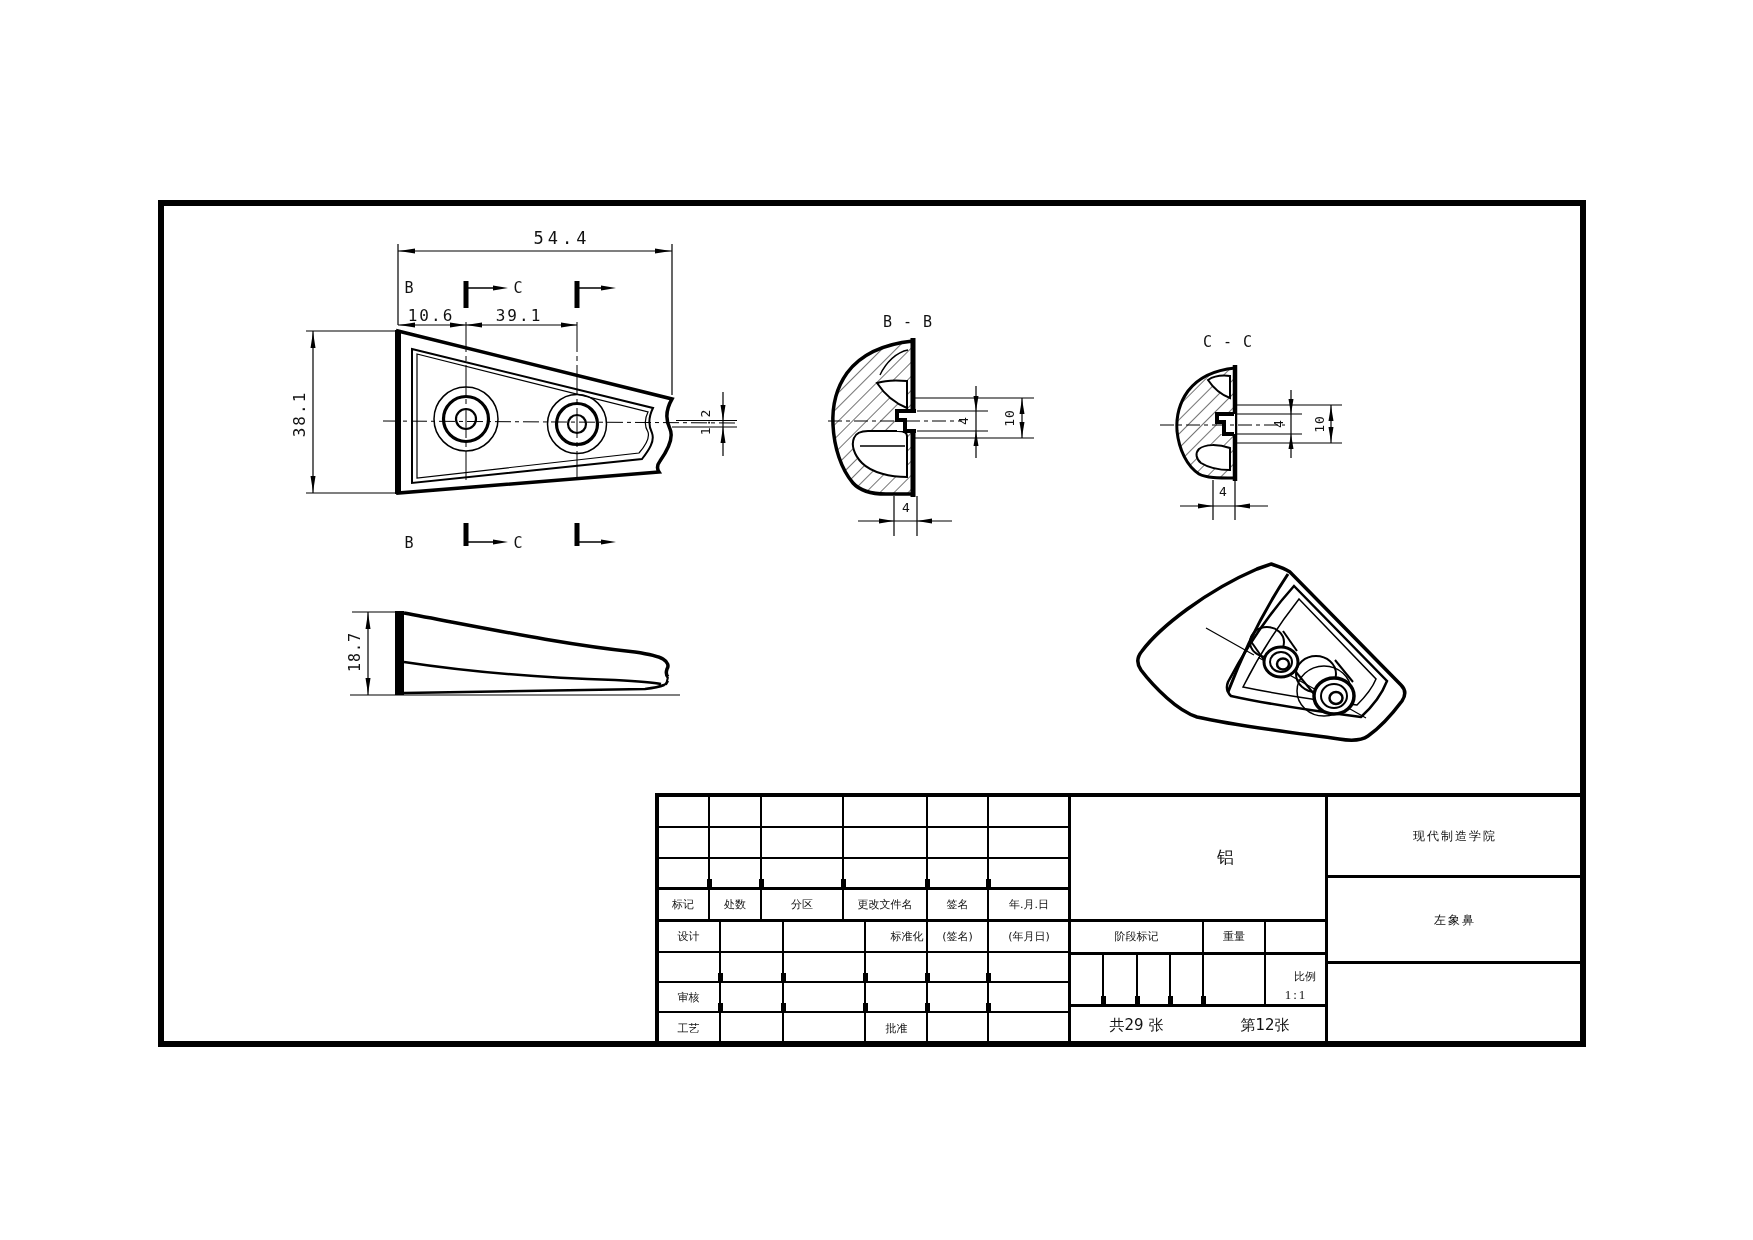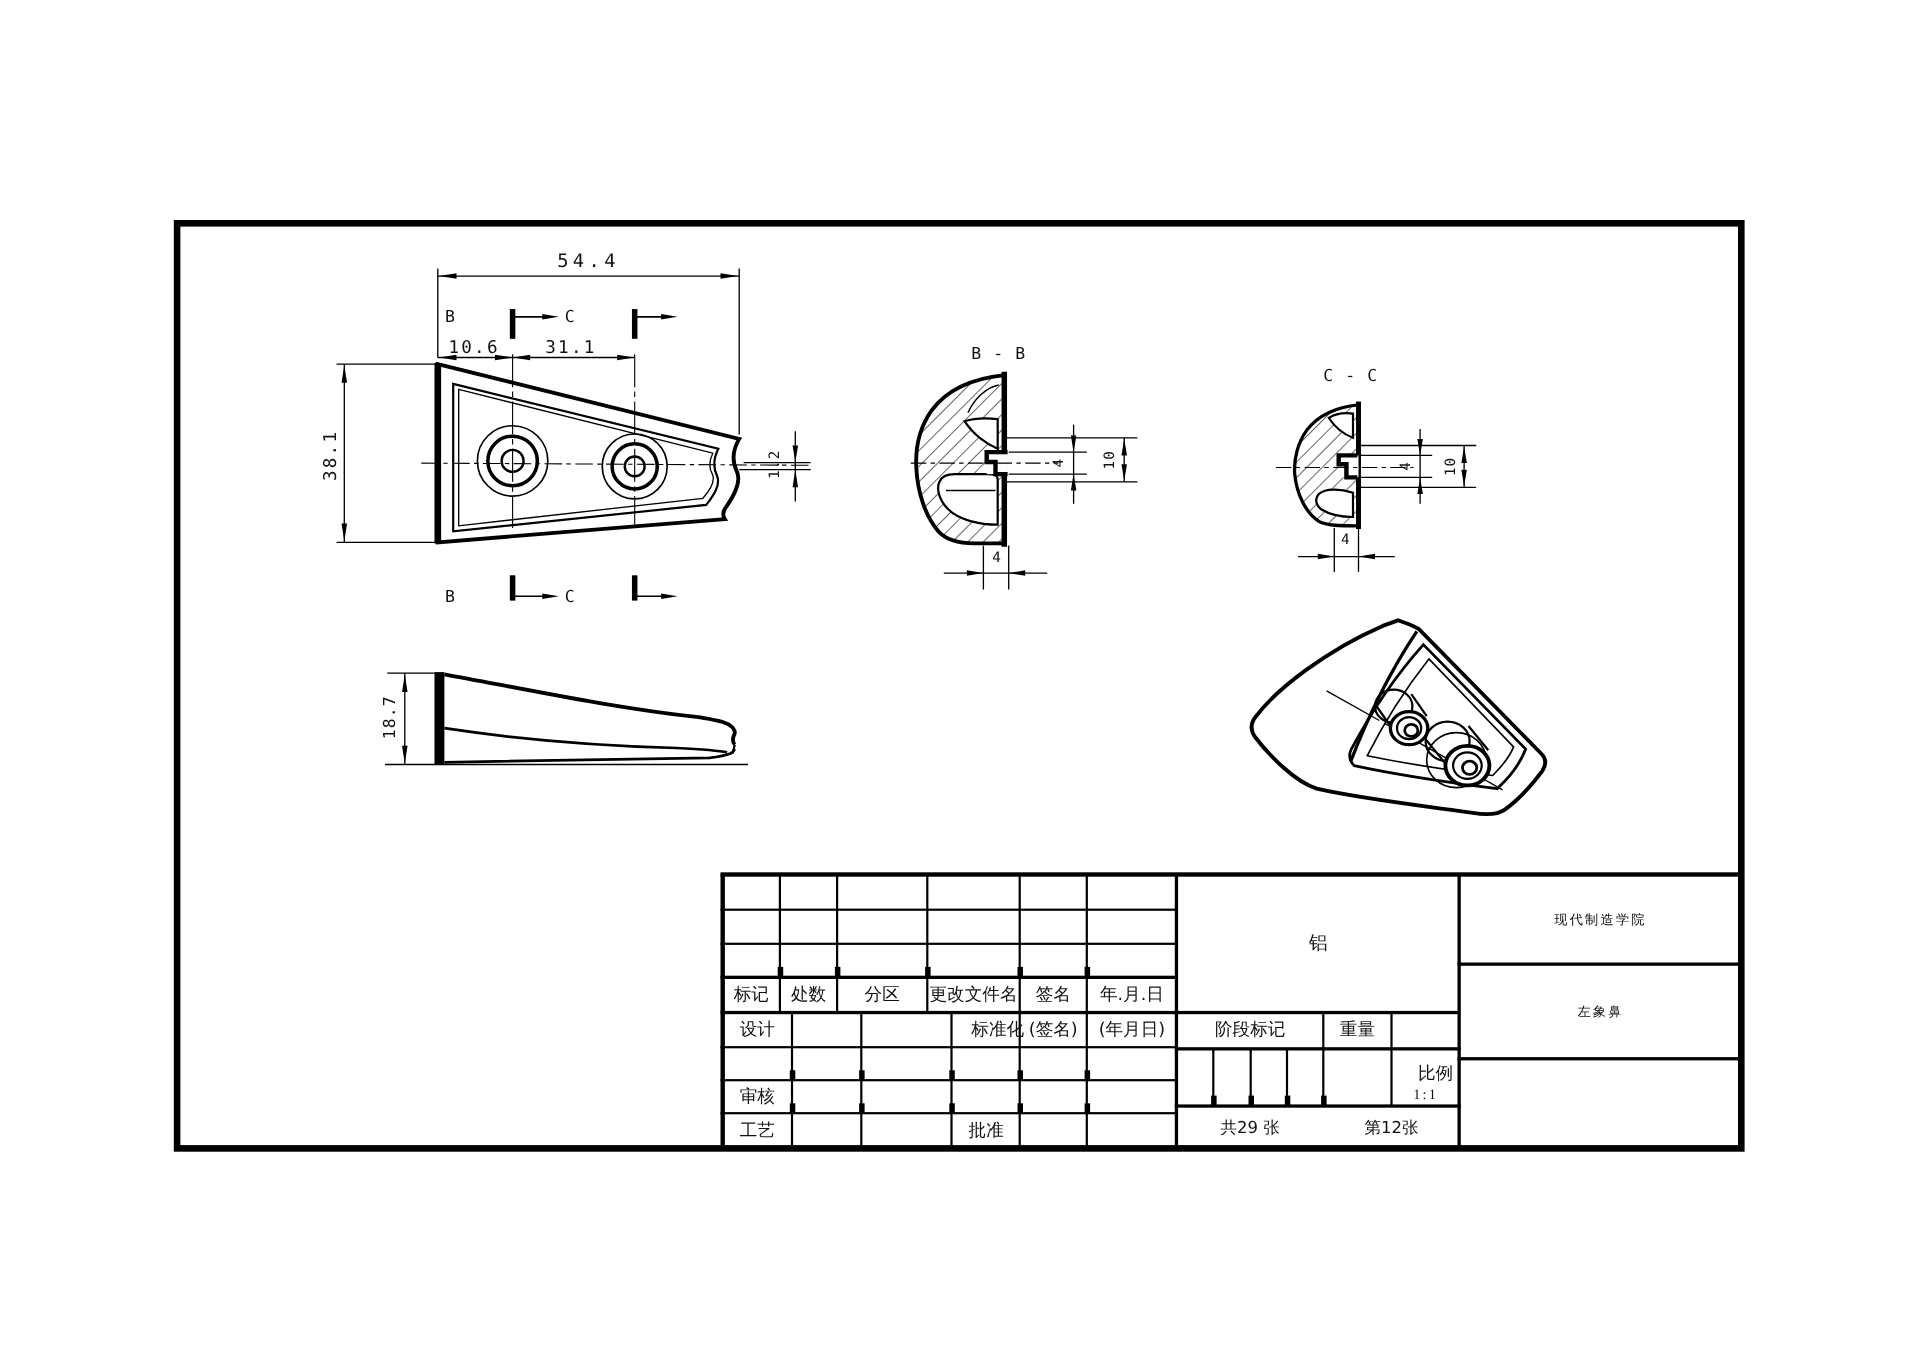--- a/index.html
+++ b/index.html
@@ -7,22 +7,22 @@
          font-family:"DejaVu Sans",sans-serif;}
   #linework{position:absolute;left:0;top:0;}
   .t{position:absolute;transform:translate(-50%,-50%);font-family:"DejaVu Sans Mono",monospace;
      color:#111;white-space:nowrap;line-height:1;}
   .rot{transform:translate(-50%,-50%) rotate(-90deg);}
   .cjk{font-family:"DejaVu Sans",sans-serif;}
   .cell{position:absolute;display:flex;align-items:center;justify-content:center;
         color:#111;white-space:nowrap;}
   .hl,.vl{position:absolute;background:#000;}
   .nub{position:absolute;background:#000;width:5px;height:9px;}
-  .fs13{font-size:13px;} .fs14{font-size:16px;} .fs15{font-size:15px;}
-  .fs16{font-size:16px;} .fs17{font-size:17px;} .fs20{font-size:12px;}
+  .fs13{font-size:13px;} .fs14{font-size:11px;} .fs15{font-size:15px;}
+  .fs16{font-size:16px;} .fs17{font-size:17px;margin-left:27px;} .fs20{font-size:12px;}
   .ls1{letter-spacing:1px;} .ls2{letter-spacing:2px;} .ls4{letter-spacing:4px;}
 </style>
 </head>
 <body>
 
 <div id="sheet">
 
   <svg id="linework" width="1753" height="1240" viewBox="0 0 1753 1240">
     <defs>
       <pattern id="hatch" patternUnits="userSpaceOnUse" width="10" height="10" patternTransform="rotate(45)">
@@ -188,21 +188,21 @@
       <line x1="1296" y1="672" x2="1314" y2="694" stroke-width="2"></line>
       <line x1="1335" y1="660" x2="1353" y2="682" stroke-width="2"></line>
       <ellipse cx="1334" cy="696" rx="20" ry="18" stroke-width="3.5" fill="#fff"></ellipse>
       <ellipse cx="1334" cy="696" rx="13" ry="12" stroke-width="2"></ellipse>
       <ellipse cx="1336" cy="698" rx="6.5" ry="6" stroke-width="2.5"></ellipse>
     </g>
   </svg>
 
   <div class="t fs17 ls4" style="left:535px;top:238px;">54.4</div>
   <div class="t fs16 ls2" style="left:431px;top:316px;">10.6</div>
-  <div class="t fs16 ls2" style="left:519px;top:316px;">31.1</div>
+  <div class="t fs16 ls2" style="left:519px;top:316px;">39.1</div>
   <div class="t rot fs16 ls2" style="left:300px;top:414px;">38.1</div>
   <div class="t rot fs13 ls1" style="left:705px;top:422px;">1.2</div>
   <div class="t fs15" style="left:409px;top:288px;">B</div>
   <div class="t fs15" style="left:518px;top:288px;">C</div>
 
   <div class="t fs15 ls1" style="left:908px;top:322px;">B - B</div>
   <div class="t rot fs13" style="left:963px;top:421px;">4</div>
   <div class="t rot fs13 ls1" style="left:1009px;top:418px;">10</div>
   <div class="t fs13" style="left:906px;top:507px;">4</div>
 

